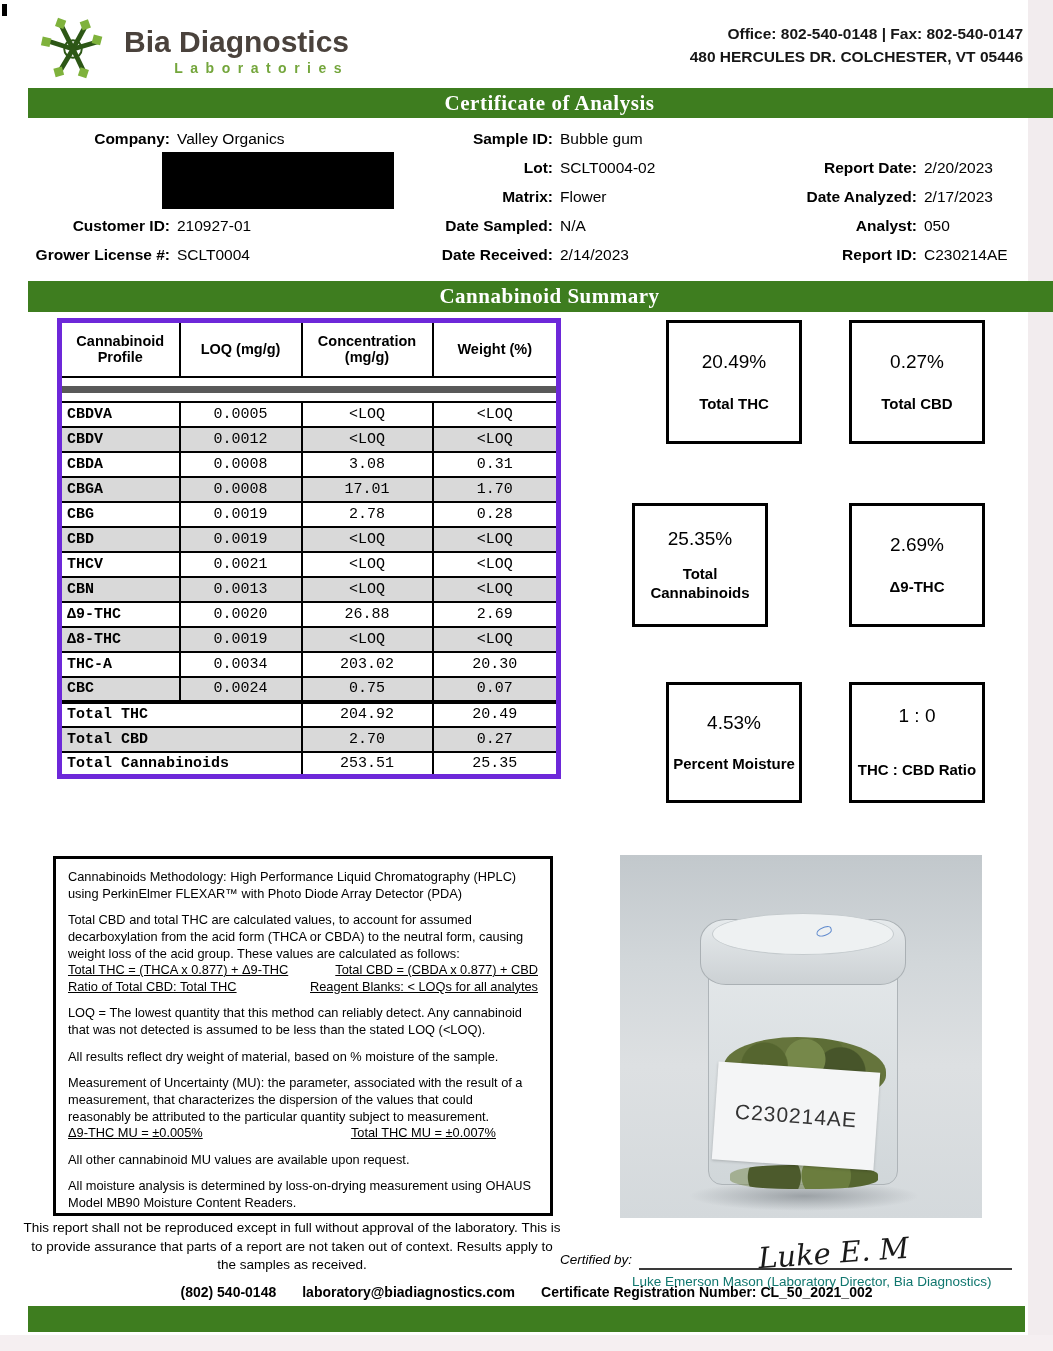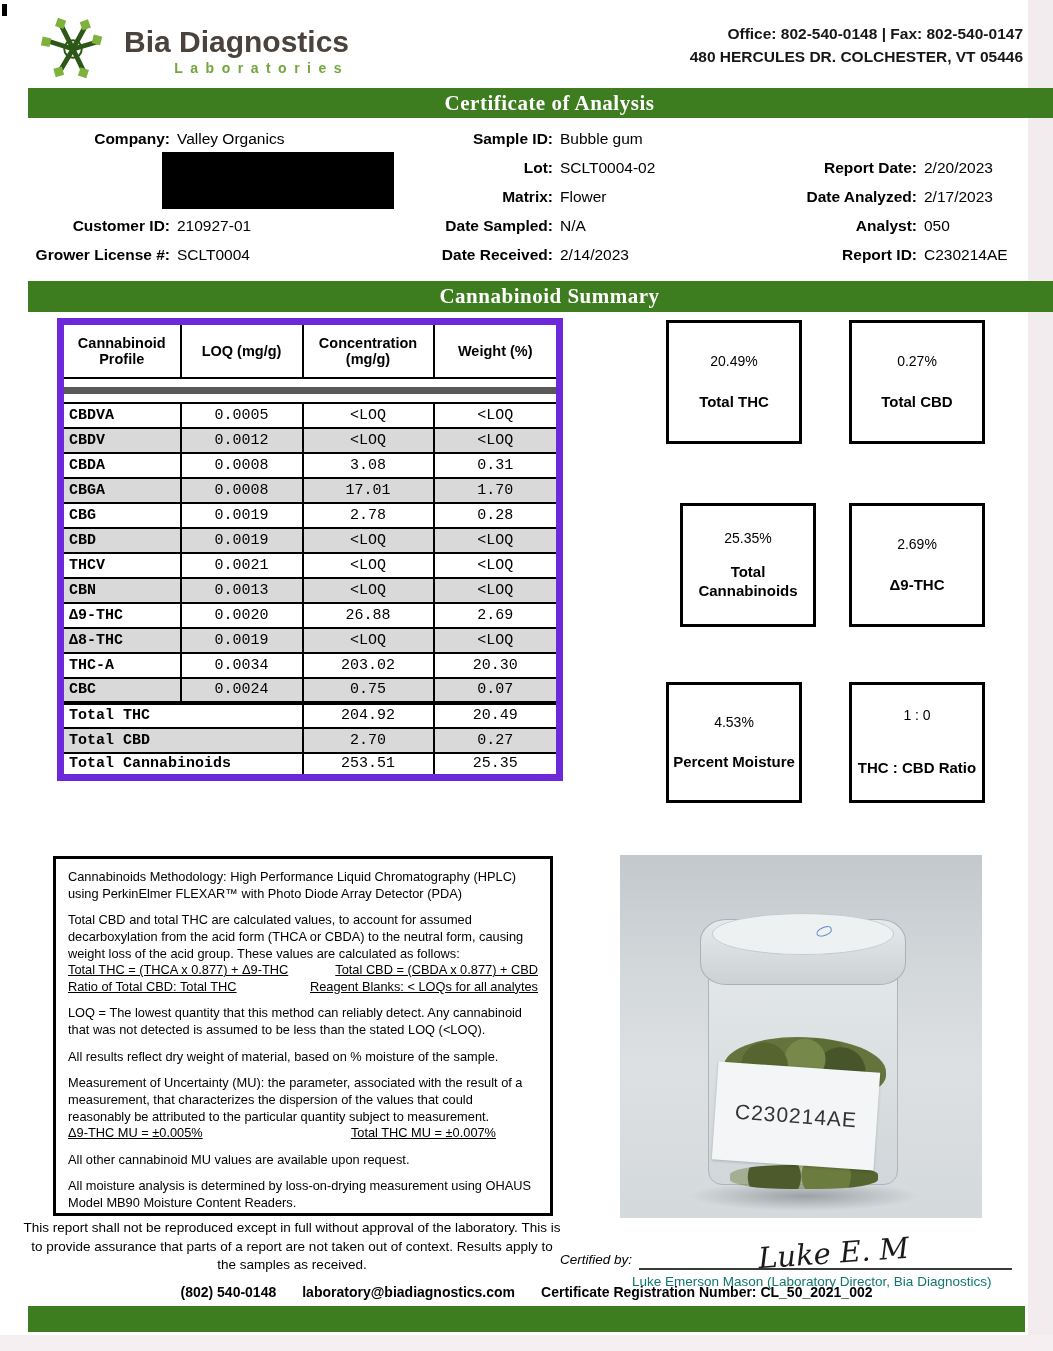--- a/index.html
+++ b/index.html
@@ -33,35 +33,35 @@
   .col-left { left:28px; width:372px; }
   .col-left .lbl { width:142px; }
   .col-mid { left:430px; width:290px; }
   .col-mid .lbl { width:123px; }
   .col-right { left:735px; width:288px; }
   .col-right .lbl { width:182px; }
   .redaction { position:absolute; left:162px; top:152px; width:232px; height:57px; background:#000; }
 
   
   .coa-table { position:absolute; left:57px; top:318px; }
-  .coa-table table { border-collapse:collapse; border:7px solid #6d28d9;padding-left:20px; }
+  .coa-table table { border-collapse:collapse; border:5px solid #6d28d9;padding-left:20px; }
   .coa-table th, .coa-table td { border:2px solid #000; }
   .coa-table th { height:56px; font-size:14.5px; font-weight:bold; text-align:center; padding:2px 4px; background:#fff; }
   .coa-table td { height:25px; font-size:15px; padding:1px 5px; background:#fff;font-family:Liberation Mono, monospace; }
   .coa-table td.name { font-weight:bold; text-align:left; }
   .coa-table td.num { text-align:center; }
   .coa-table tr.odd td { background:#d9d9d9; }
   .coa-table tr.sep td { padding:3px 0; border-left:none; border-right:none; }
   .sepbar { height:7px; background:#595959; }
   .coa-table tr.tsep td { border-top:4px solid #000; }
 
   
   .sbox { position:absolute; width:136px; height:124px; border:3px solid #000; background:#fff;
           display:flex; flex-direction:column; justify-content:space-evenly; align-items:center; text-align:center; padding:6px 4px; }
-  .sbox .sval { font-size:14px; }
+  .sbox .sval { font-size:19px; }
   .sbox .slab { font-size:15px; font-weight:bold; line-height:1.25; }
 
   
   .method { position:absolute; left:53px; top:856px; width:500px; height:360px; border:3px solid #000;
             padding:10px 12px; font-size:12.8px; line-height:1.3; background:#fff; }
   .method p { margin:0 0 10px 0; }
   .method p.tight { margin-bottom:0; }
   .frow { display:flex; justify-content:space-between;text-decoration:underline; }
   .frow.mu .r { margin-right:42px; }
 
@@ -330,21 +330,21 @@
   </div>
 
   <div class="sbox" style="left:666px; top:320px;">
     <div class="sval">20.49%</div>
     <div class="slab">Total THC</div>
   </div>
   <div class="sbox" style="left:849px; top:320px;">
     <div class="sval">0.27%</div>
     <div class="slab">Total CBD</div>
   </div>
-  <div class="sbox" style="left:680px; top:503px;">
+  <div class="sbox" style="left:632px; top:503px;">
     <div class="sval">25.35%</div>
     <div class="slab">Total Cannabinoids</div>
   </div>
   <div class="sbox" style="left:849px; top:503px;">
     <div class="sval">2.69%</div>
     <div class="slab">Δ9-THC</div>
   </div>
   <div class="sbox" style="left:666px; top:682px; height:121px;">
     <div class="sval">4.53%</div>
     <div class="slab">Percent Moisture</div>

